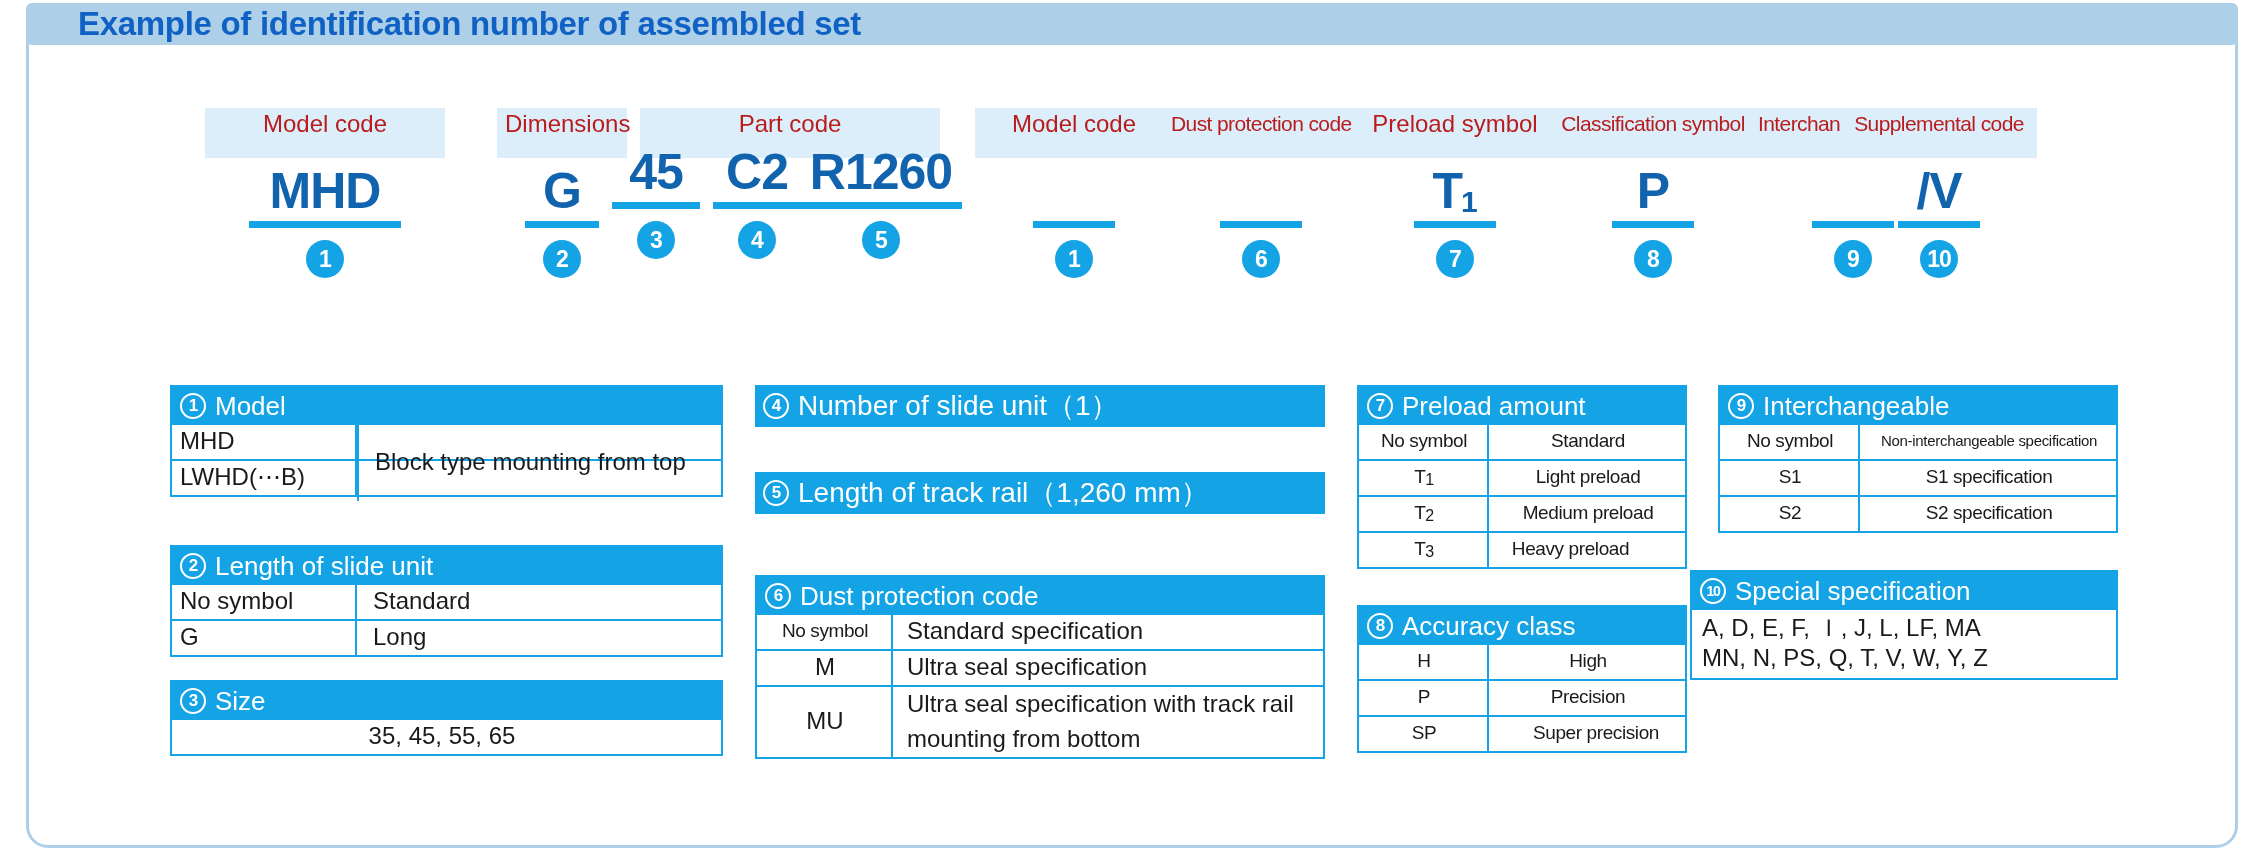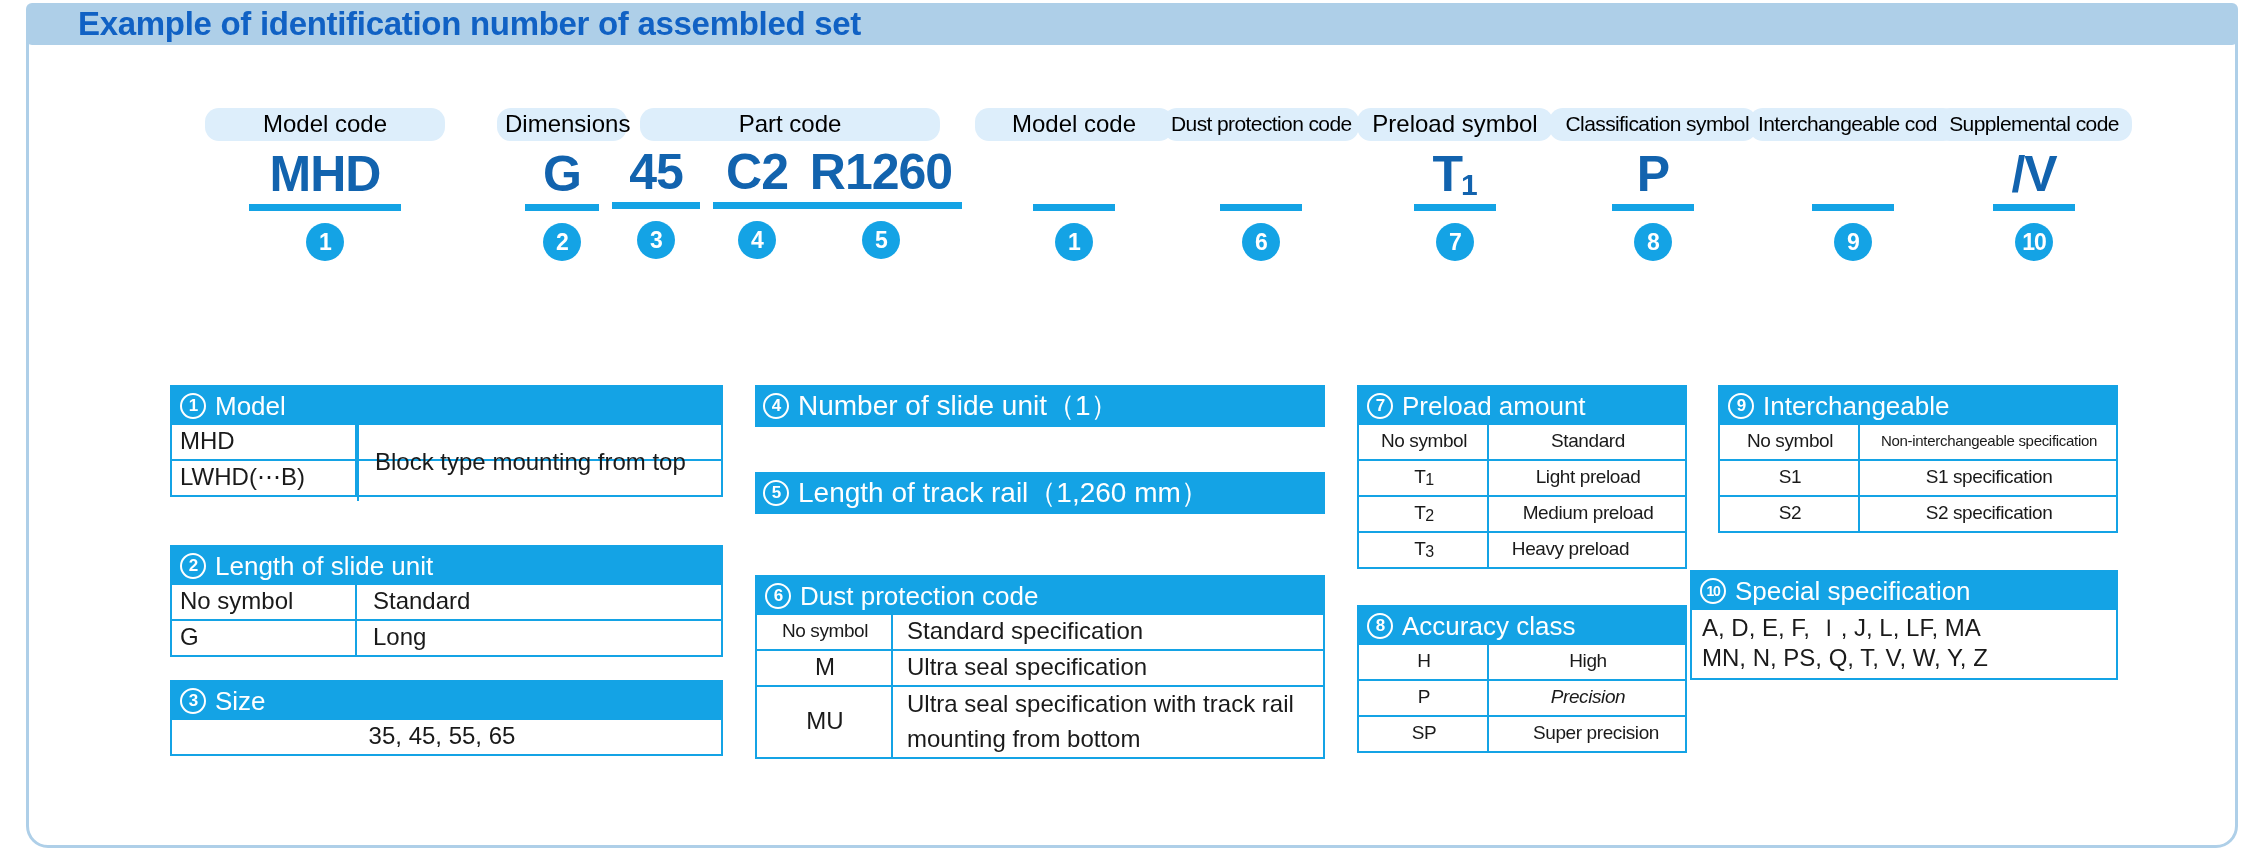--- a/index.html
+++ b/index.html
@@ -58,26 +58,25 @@
     height: 310px;
   }
   .code-col {
     position: absolute;
     top: 108px;
     text-align: center;
   }
   .code-label {
     display: inline-block;
     background: #ddeefb;
-    color: #000000;
+    color: #b91c1c;
     font-size: 24px;
     line-height: 30px;
-    padding: 1px 8px 2px 8px;
-    white-space: nowrap;
-    border-radius: 14px;
+    padding: 1px 8px 19px 8px;
+    white-space: nowrap;
   }
   .code-label.narrow { font-size: 21px; letter-spacing: -0.6px; }
   .code-value {
     margin-top: 7px;
     font-size: 50px;
     font-weight: bold;
     color: #1263ae;
     line-height: 52px;
     height: 52px;
     white-space: nowrap;
@@ -206,23 +205,23 @@
       </div>
       <div class="code-col" style="left: 800px; width: 162px;">
         <div style="height: 31px;"></div>
         <div class="code-value">R1260</div>
         <div class="code-rule" style="width: 162px;"></div>
         <div class="badge">5</div>
       </div>
       <div class="code-col" style="left: 975px; width: 198px;"><div class="code-label" style="width: 198px; text-align: center;">Model code</div><div class="code-value empty">&nbsp;</div><div class="code-rule" style="width: 82px;"></div><div class="badge">1</div></div>
       <div class="code-col" style="left: 1163px; width: 196px;"><div class="code-label narrow" style="width: 196px; text-align: center;">Dust protection code</div><div class="code-value empty">&nbsp;</div><div class="code-rule" style="width: 82px;"></div><div class="badge">6</div></div>
       <div class="code-col" style="left: 1357px; width: 196px;"><div class="code-label" style="width: 196px; text-align: center;">Preload symbol</div><div class="code-value">T<sub>1</sub></div><div class="code-rule" style="width: 82px;"></div><div class="badge">7</div></div>
-      <div class="code-col" style="left: 1549px; width: 208px;"><div class="code-label narrow" style="width: 208px; text-align: right;">Classification symbol</div><div class="code-value">P</div><div class="code-rule" style="width: 82px;"></div><div class="badge">8</div></div>
+      <div class="code-col" style="left: 1549px; width: 208px;"><div class="code-label narrow" style="width: 208px; text-align: center;">Classification symbol</div><div class="code-value">P</div><div class="code-rule" style="width: 82px;"></div><div class="badge">8</div></div>
       <div class="code-col" style="left: 1749px; width: 208px;"><div class="code-label narrow" style="width: 208px; text-align: center;">Interchangeable code</div><div class="code-value empty">&nbsp;</div><div class="code-rule" style="width: 82px;"></div><div class="badge">9</div></div>
-      <div class="code-col" style="left: 1936px; width: 196px;"><div class="code-label narrow" style="width: 196px; text-align: center;">Supplemental code</div><div class="code-value">/V</div><div class="code-rule" style="width: 82px;"></div><div class="badge">10</div></div>
+      <div class="code-col" style="left: 1841px; width: 196px;"><div class="code-label narrow" style="width: 196px; text-align: center;">Supplemental code</div><div class="code-value">/V</div><div class="code-rule" style="width: 82px;"></div><div class="badge">10</div></div>
     </div>
 
   <div class="tbl" style="left:170px; top:385px; width:553px;">
     <div class="tbl-head">
       <span class="circ">1</span>
       <span>Model</span>
     </div>
     <div class="rows">
       <div class="row" style="position:relative;">
         <div class="cell sep" style="width:185px;">MHD</div>
@@ -343,21 +342,21 @@
       <span class="circ">8</span>
       <span>Accuracy class</span>
     </div>
     <div class="rows">
       <div class="row">
         <div class="cell sep small center" style="width:130px;">H</div>
         <div class="cell small center" style="width:196px;">High</div>
       </div>
       <div class="row">
         <div class="cell sep small center" style="width:130px;">P</div>
-        <div class="cell small center" style="width:196px;font-style:italic;">Precision</div>
+        <div class="cell small center" style="width:196px;">Precision</div>
       </div>
       <div class="row">
         <div class="cell sep small center" style="width:130px;">SP</div>
         <div class="cell small center" style="width:196px;padding-left:24px;">Super precision</div>
       </div>
     </div>
   </div>
 
   <div class="tbl" style="left:1718px; top:385px; width:400px;">
     <div class="tbl-head">

